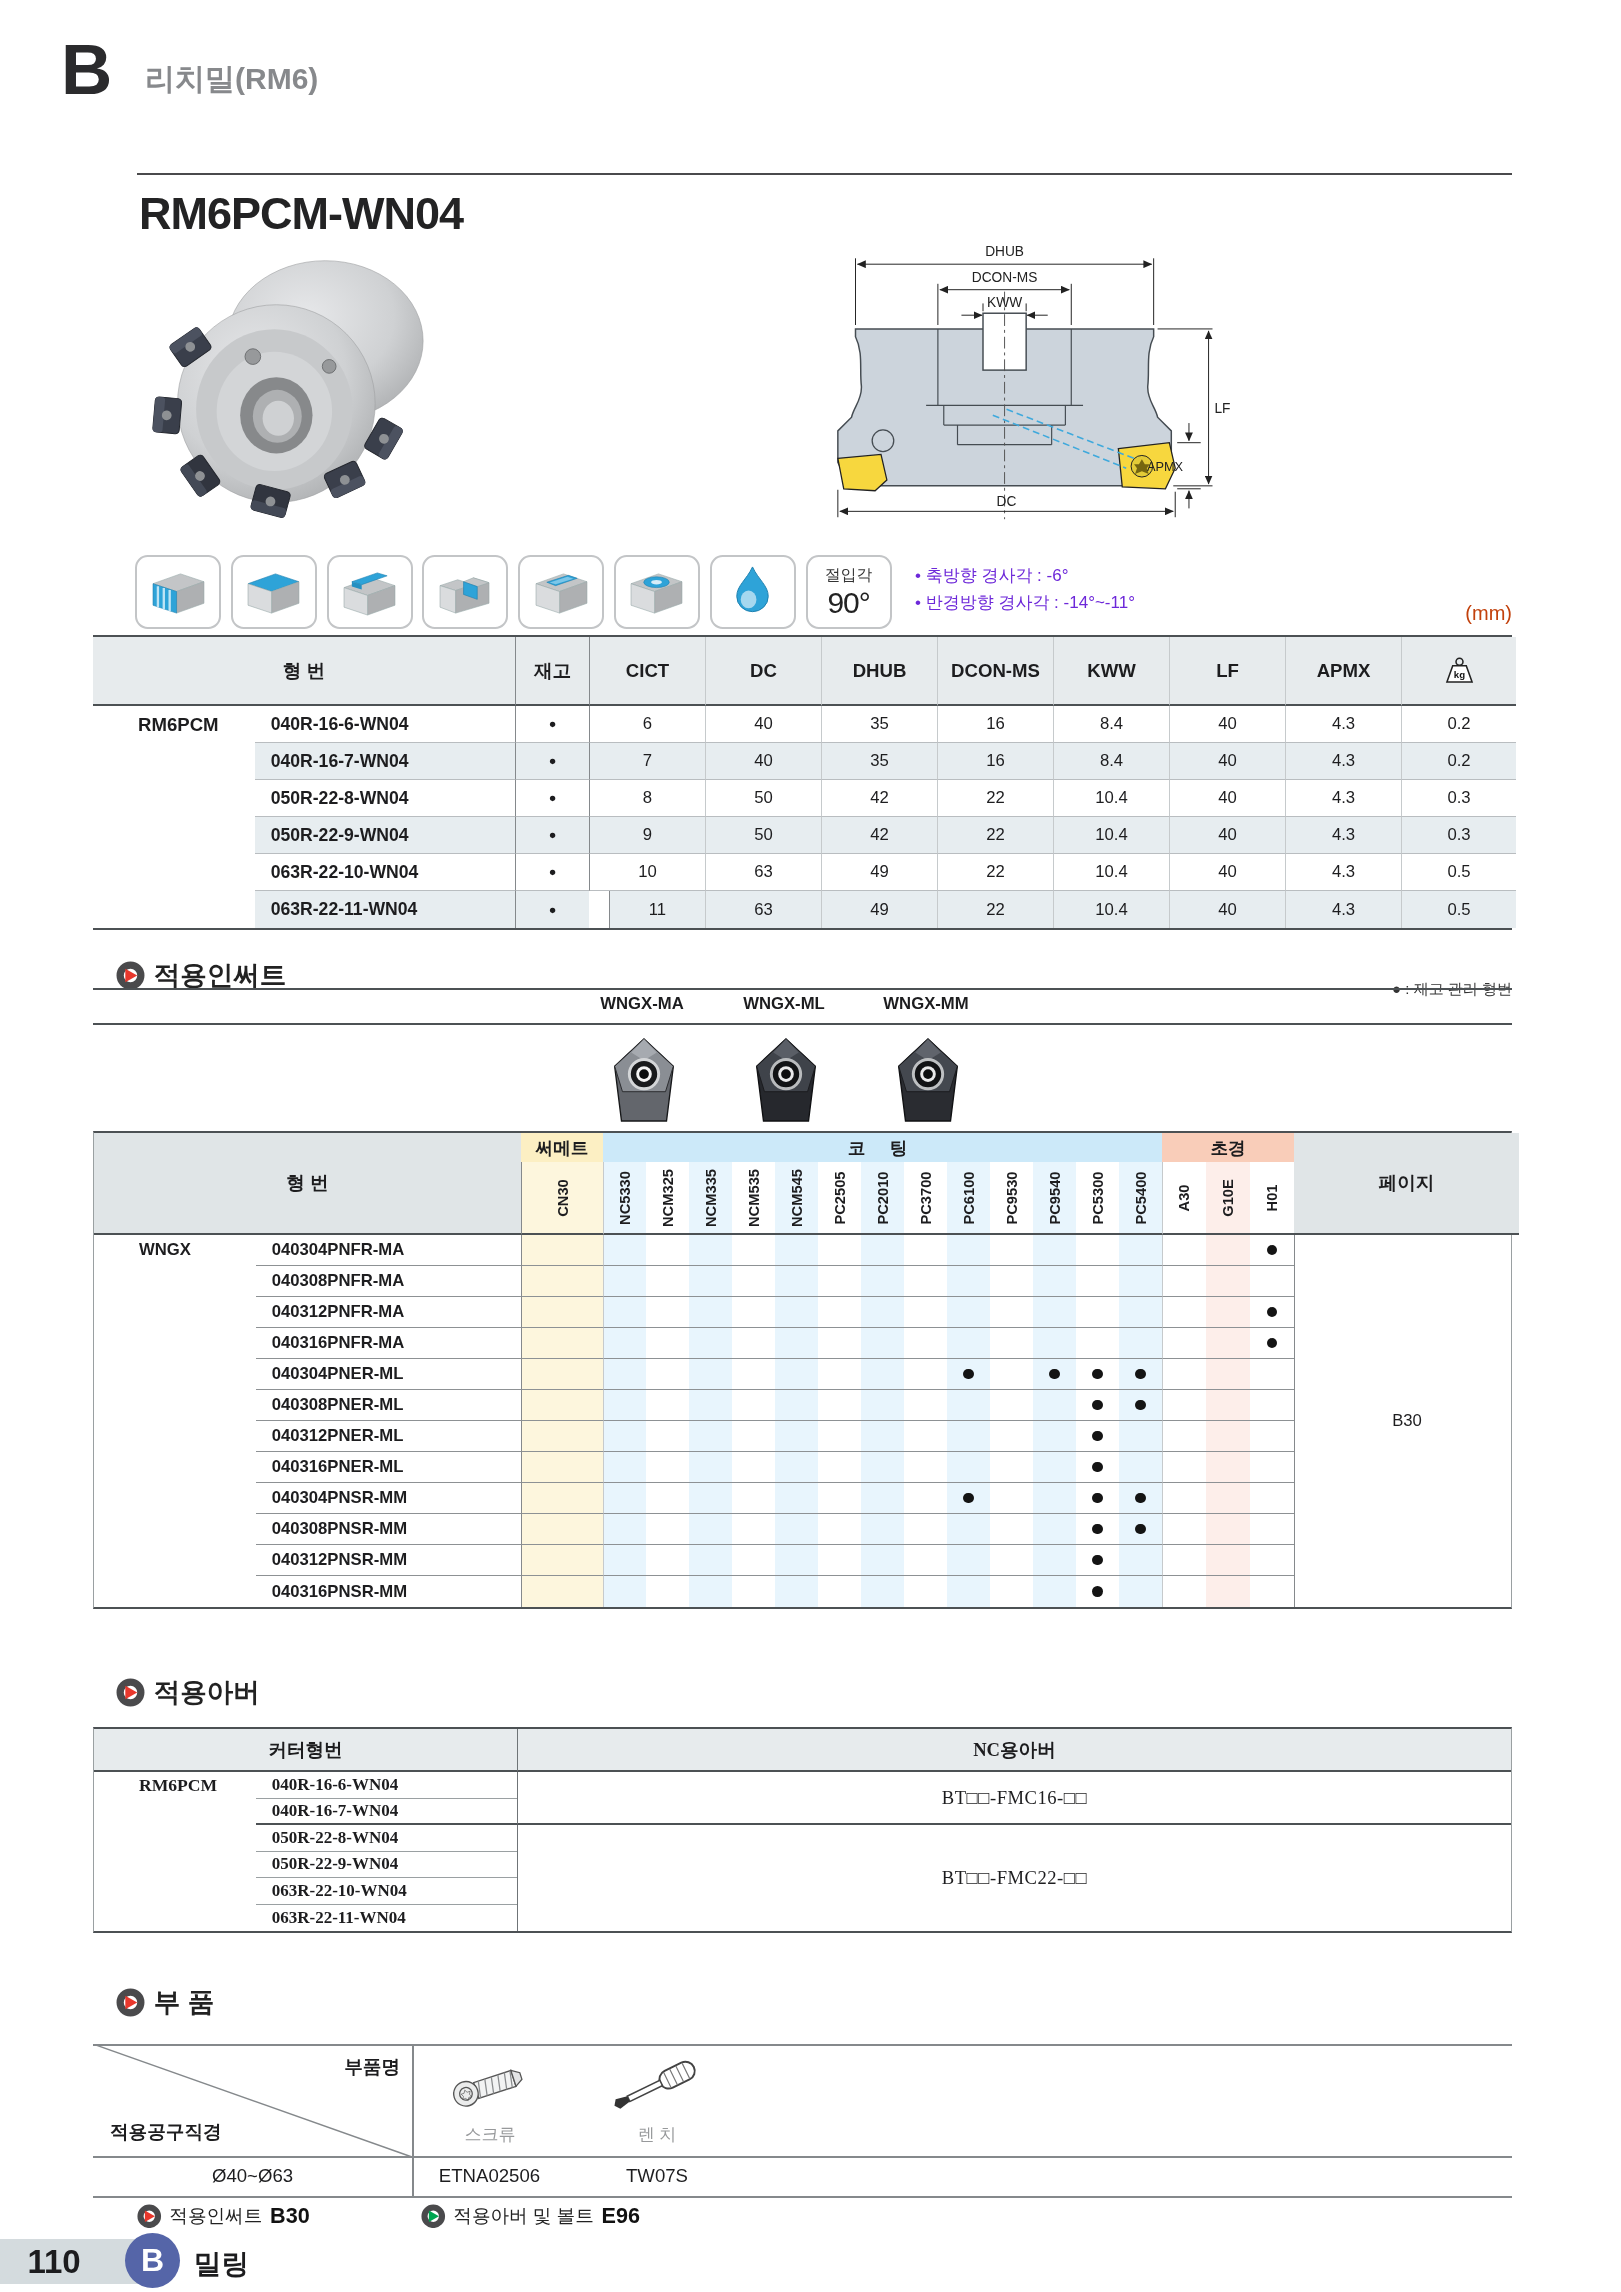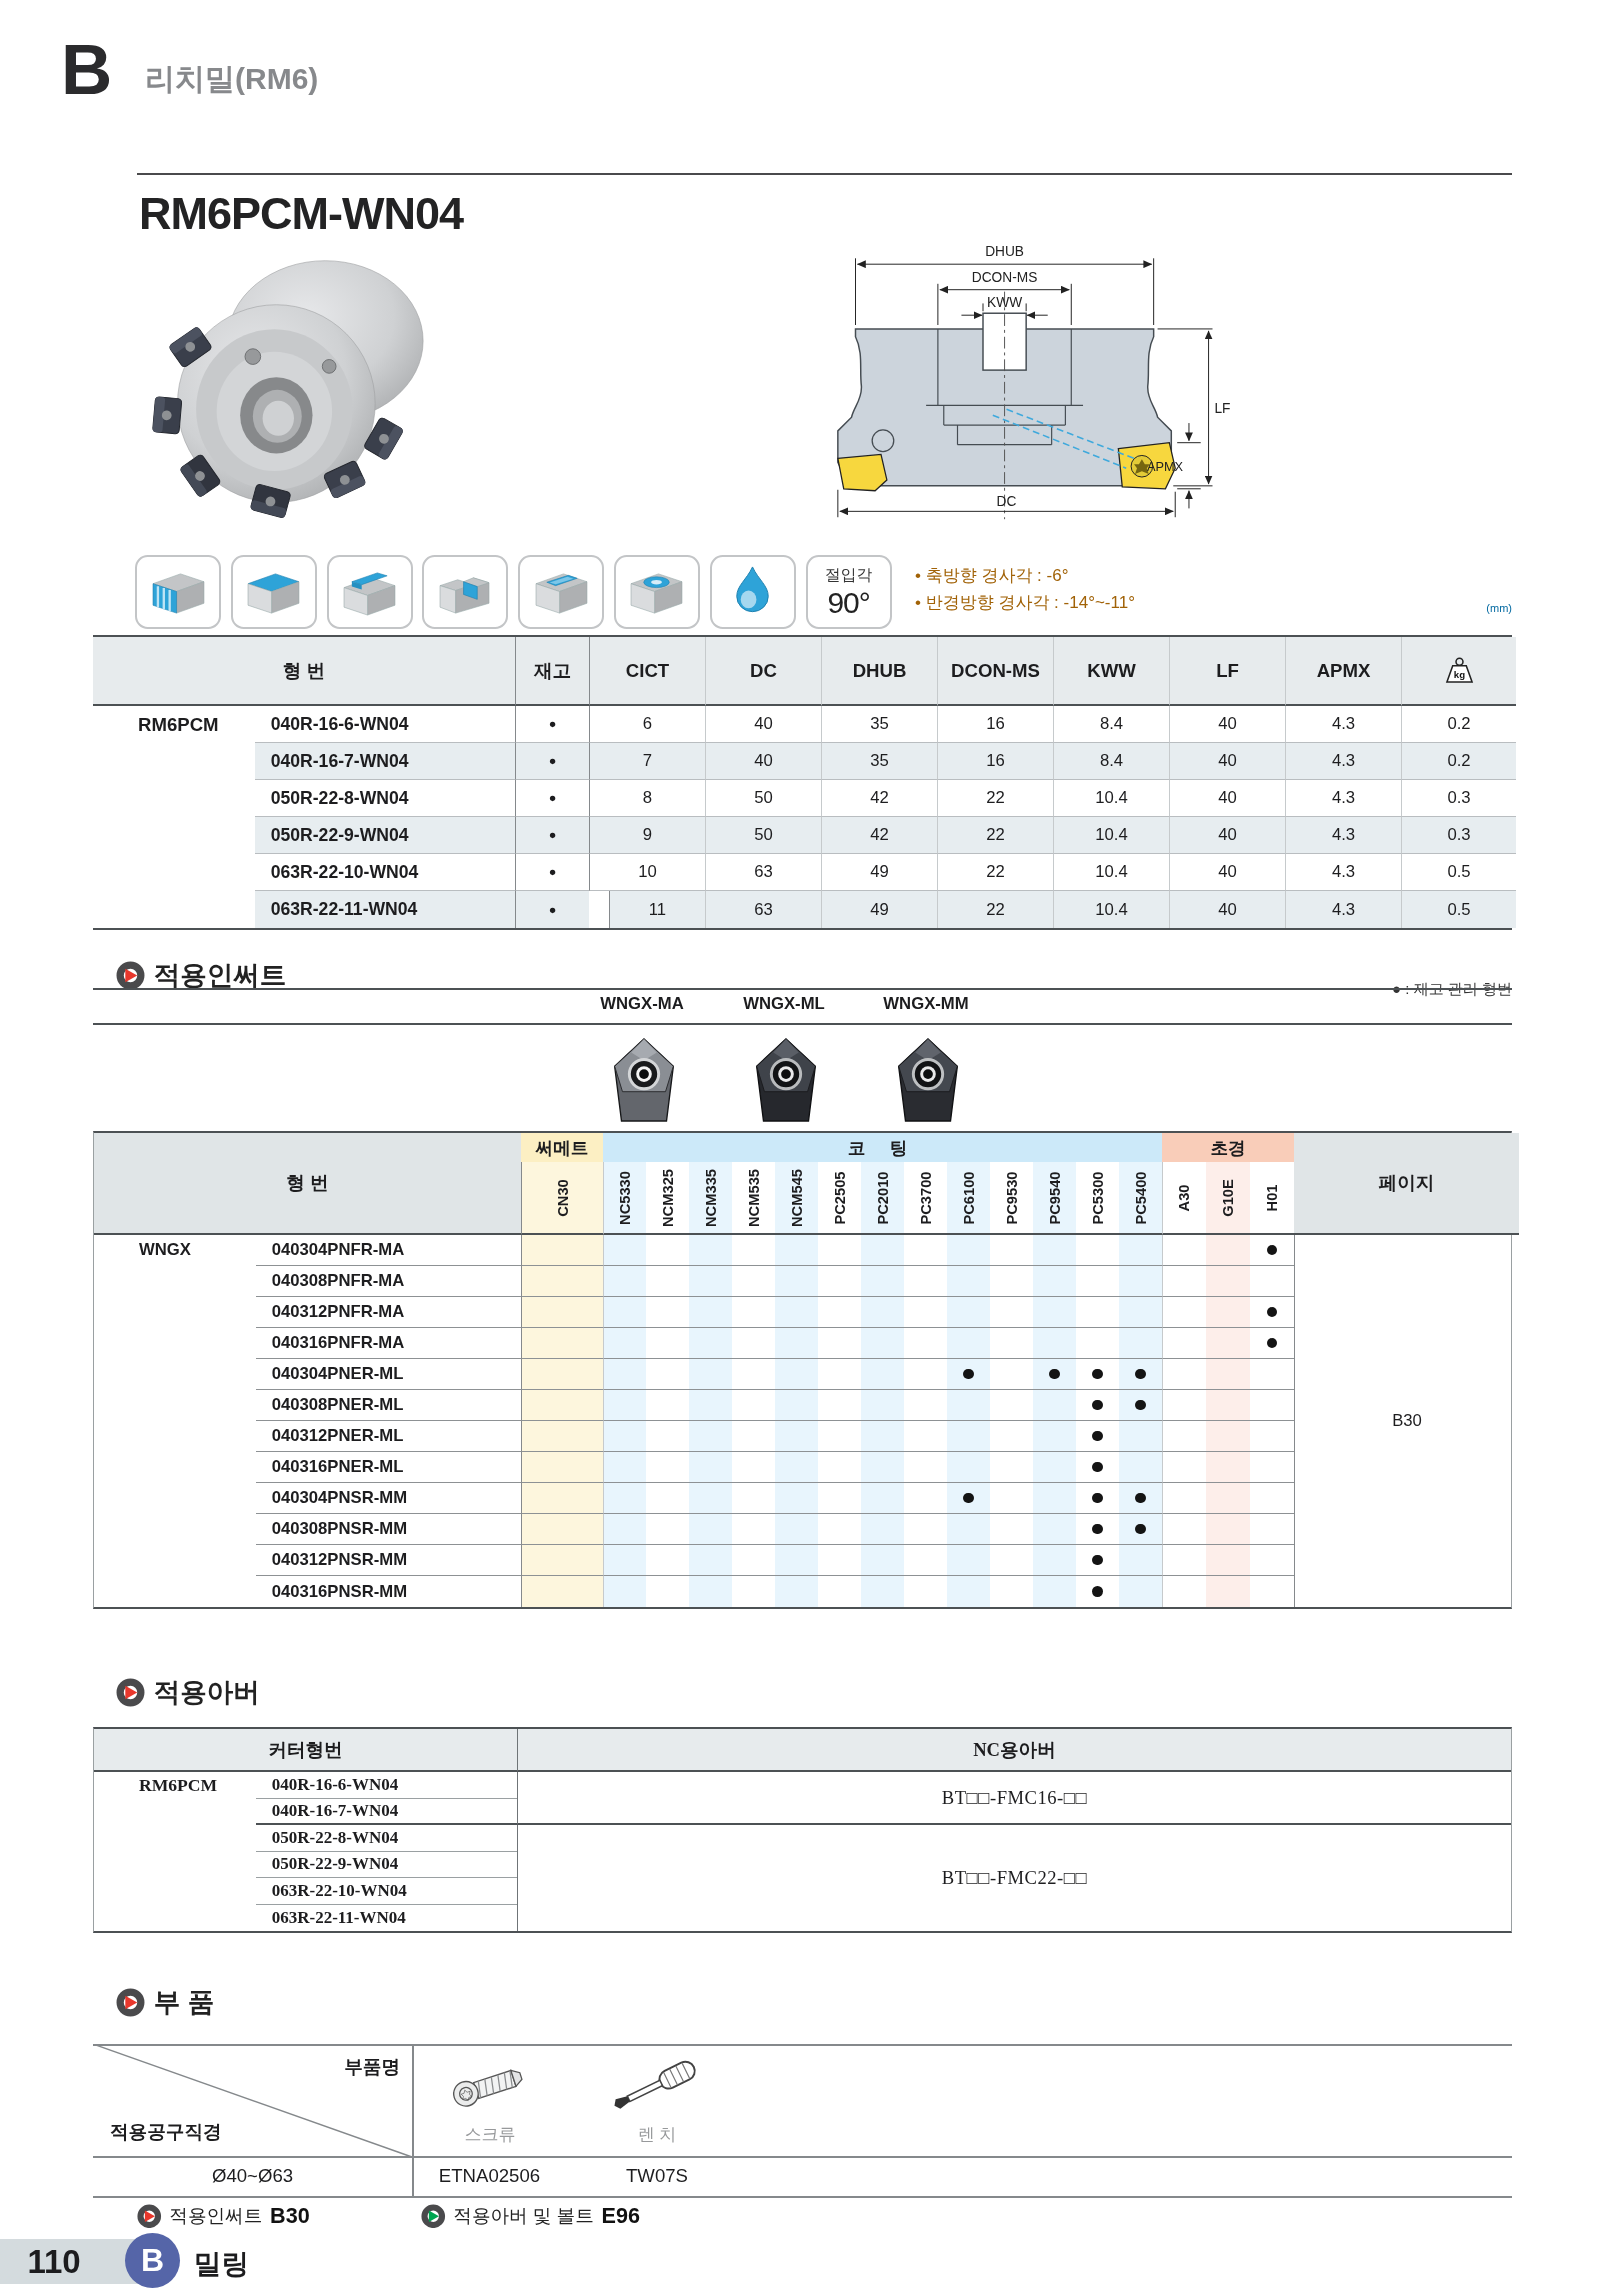--- a/index.html
+++ b/index.html
@@ -17,22 +17,22 @@
   .series{ left:145px; top:59px; font-size:30px; font-weight:bold; color:#87898c;}
   .top-rule{ left:137px; top:173px; width:1375px; height:2px; background:#4a4a4c;}
   .title{ left:139px; top:188px; font-size:45px; font-weight:800; color:#232324; letter-spacing:-1px;}
 
   
   .icon-box{ width:86px; height:74px; border:2px solid #c3c5c7; border-radius:12.7px; background:#fff;
     display:flex; align-items:center; justify-content:center; flex-direction:column;}
   .icons-row{ left:135px; top:555px; display:flex; gap:9.8px;}
   .angle-label{ font-size:15.7px; color:#333;}
   .angle-value{ font-size:30px; color:#222; letter-spacing:-1px;}
-  .notes{ left:915px; top:563px; font-size:17px; color:#a16207; line-height:26.5px;}
-  .unit{ left:1365px; top:602px; width:147px; text-align:right; font-size:11px; color:#0369a1;}
+  .notes{ left:915px; top:563px; font-size:17px; color:#6d28d9; line-height:26.5px;}
+  .unit{ left:1365px; top:602px; width:147px; text-align:right; font-size:20px; color:#c2410c;}
 
   
   #main-table{ left:93px; top:635px; width:1419px; display:grid;
     grid-template-columns:162px 260px 74px 116px 116px 116px 116px 116px 116px 116px 115px;
     grid-template-rows:69px repeat(6,37px);
     border-top:2.9px solid #4c5154; border-bottom:2.9px solid #4c5154;}
   .mh{ background:#e7ebed; font-size:18.6px; font-weight:bold; border-bottom:2px solid #4c5154;}
   .bl-m{ border-left:1px solid #85898c;}
   .bl-l{ border-left:1px solid #c6cacc;}
   .m-prefix{ justify-content:flex-start; align-items:flex-start; padding:7.8px 0 0 45px; font-size:18.6px; font-weight:bold;}

